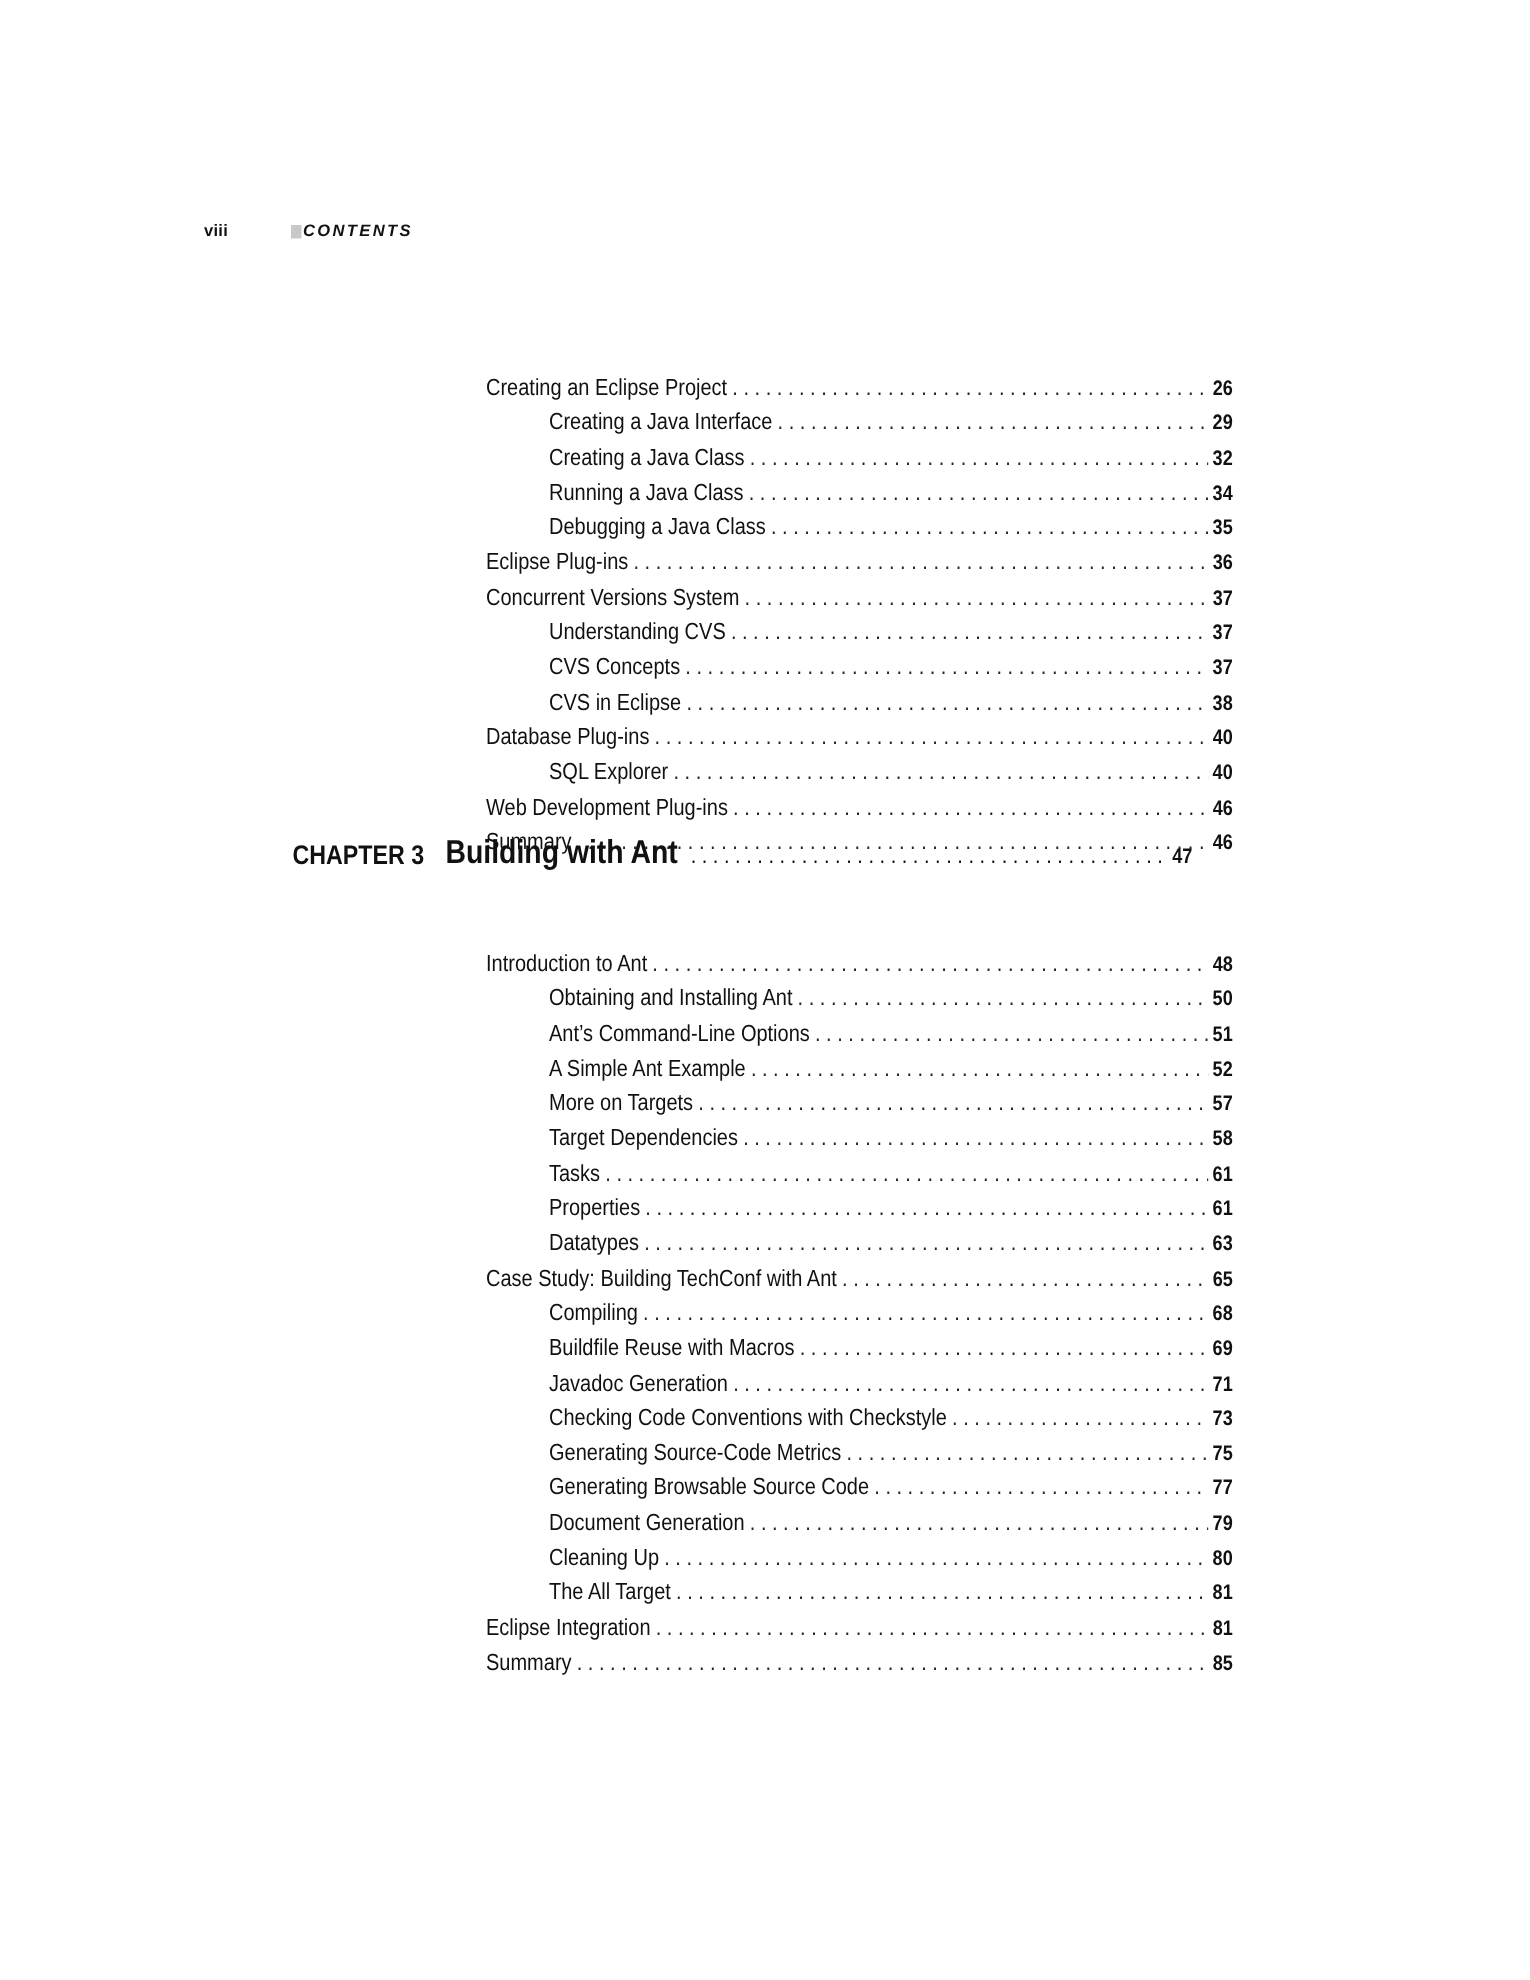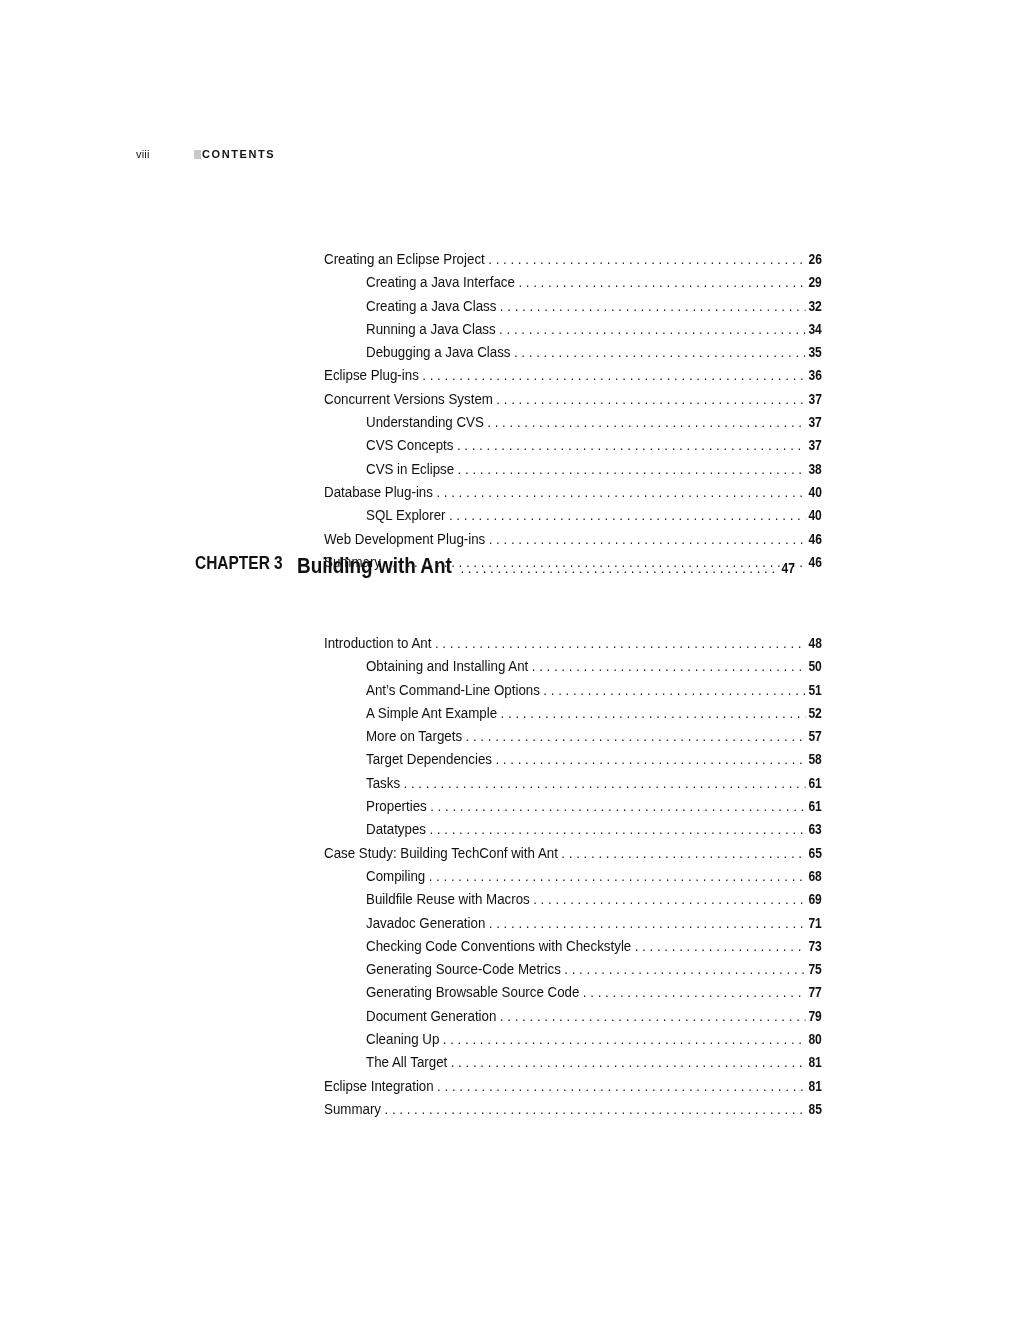--- a/index.html
+++ b/index.html
@@ -4,23 +4,23 @@
   <style>
     html, body { margin: 0; padding: 0; background: #ffffff; }
     body {
       width: 1020px; height: 1320px; position: relative; overflow: hidden;
       font-family: "Liberation Sans", sans-serif; color: #111111;
     }
     .running-head {
       position: absolute; top: 147px; left: 136px; height: 14px;
       display: flex; align-items: center;
     }
-    .folio { font-size: 11px; font-weight: normal; letter-spacing: 0.2px; width: 58px; }
+    .folio { font-size: 11px; font-weight: bold; letter-spacing: 0.2px; width: 58px; }
     .marker { display: inline-block; width: 7px; height: 9px; background: #c8c8c8; margin-right: 1px; }
-    .head-label { font-size: 11px; font-weight: bold; letter-spacing: 1.6px; }
+    .head-label { font-size: 11px; font-weight: bold; letter-spacing: 1.6px; font-style: italic; }
 
     .toc { position: absolute; left: 324px; width: 498px; margin-top: 48px; }
     .entry {
       position: relative; height: 23.3px; display: flex; align-items: baseline;
       font-size: 15.5px; transform: scaleX(0.86); transform-origin: left center;
       width: 579px;
     }
     .entry.sub { margin-left: 42px; width: 530px; }
     .entry .title { white-space: nowrap; padding-right: 4px; }
     .entry .leader {
@@ -28,21 +28,21 @@
       color: #222;
     }
     .entry .leader::before {
       content: ". . . . . . . . . . . . . . . . . . . . . . . . . . . . . . . . . . . . . . . . . . . . . . . . . . . . . . . . . . . . . . . . . . . . . . . . . . . . . . . . . . . . . . . . . . . . . . .";
       letter-spacing: 0;
     }
     .entry .page { font-weight: bold; font-size: 14px; padding-left: 3px; }
 
     .chapter-row {
       position: absolute; top: 553px; left: 194px; width: 628px; height: 28px;
-      display: flex; align-items: flex-start;
+      display: flex; align-items: flex-end;
     }
     .chapter-marker { display: inline-block; width: 9px; height: 14px; background: #c8c8c8; margin-right: 1px; align-self: center; }
     .chapter-label {
       font-size: 18px; font-weight: bold; width: 121px; white-space: nowrap;
       transform: scaleX(0.86); transform-origin: left center;
     }
     .chapter-title-wrap {
       display: flex; align-items: baseline; flex: 1; margin-left: 0;
       transform: scaleX(0.86); transform-origin: left center; width: 579px; min-width: 579px;
     }

